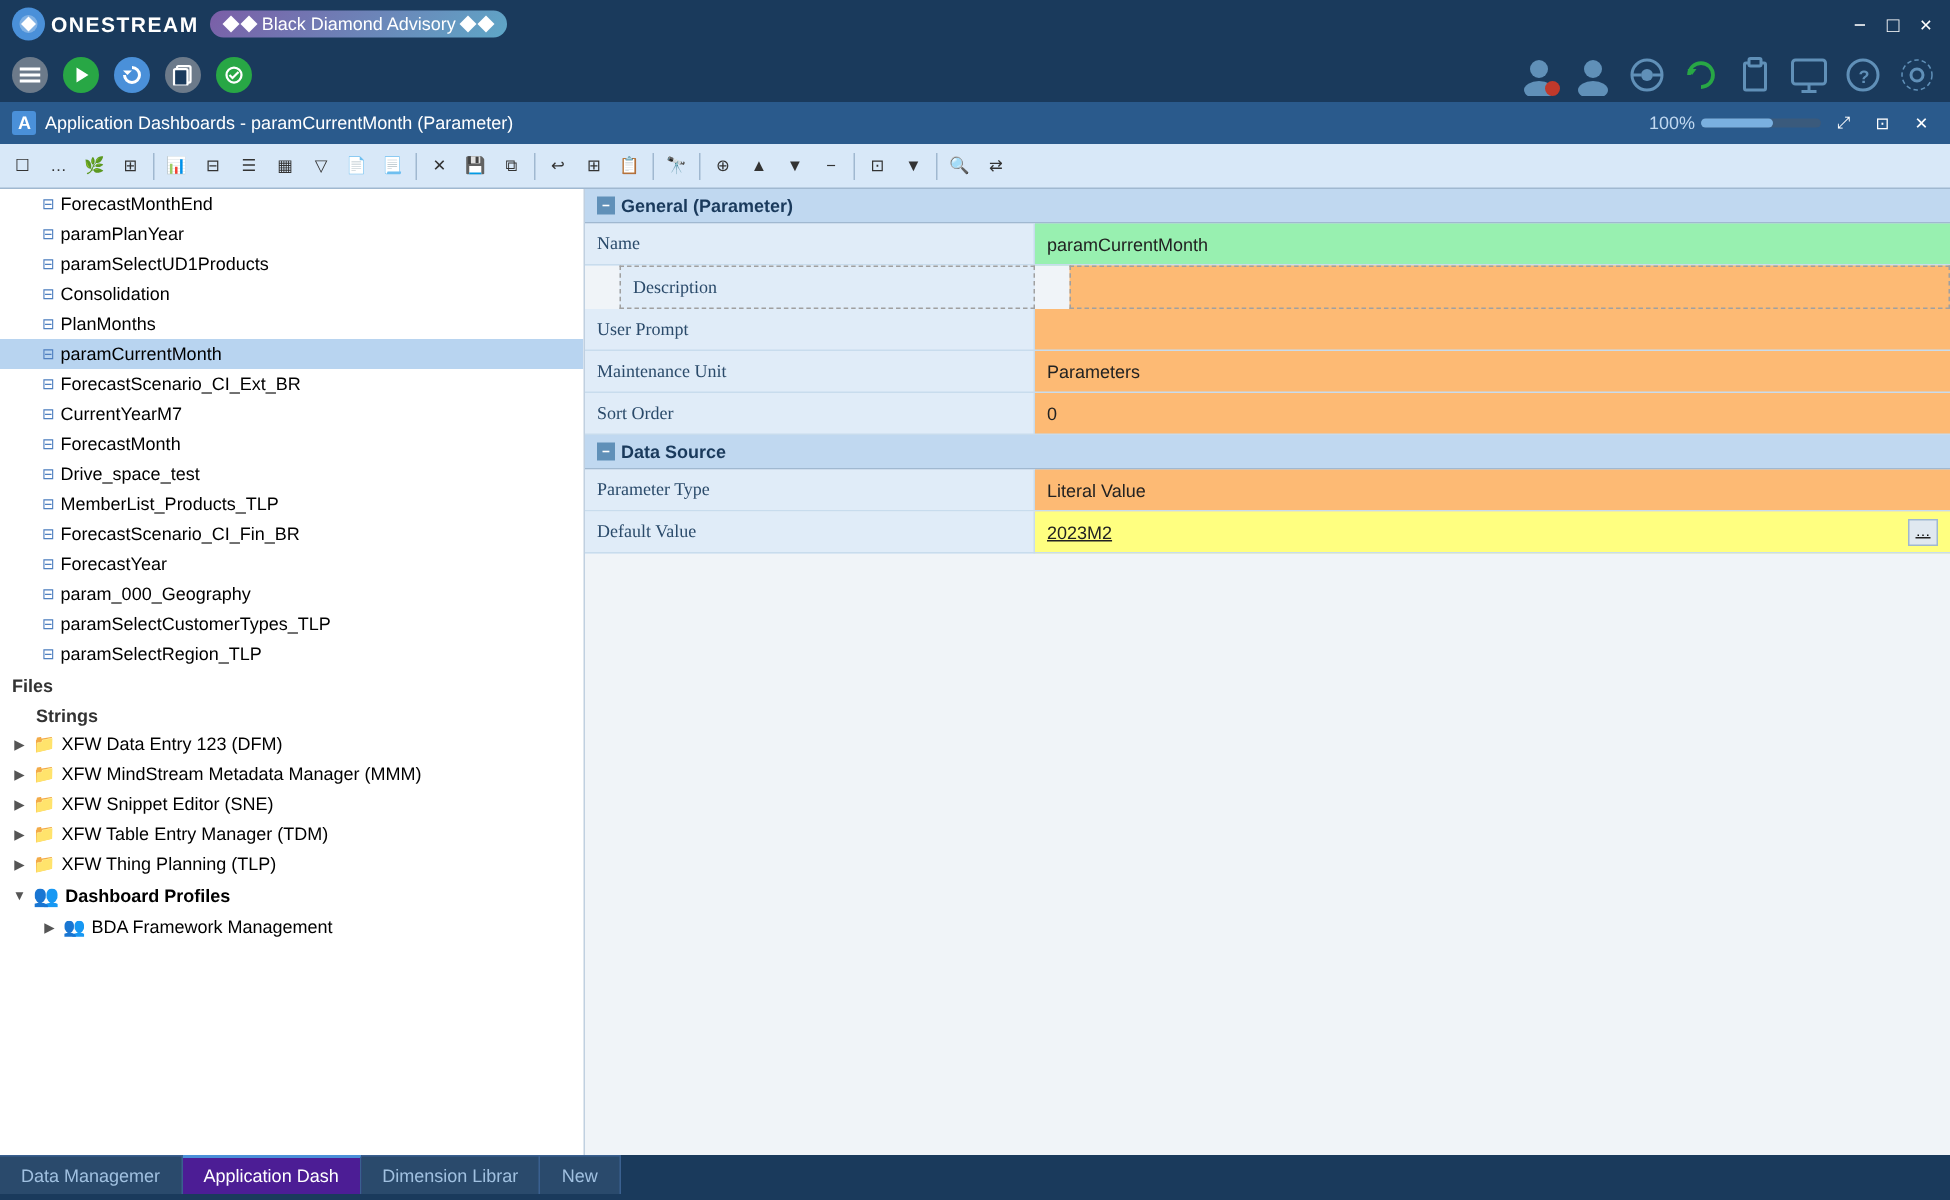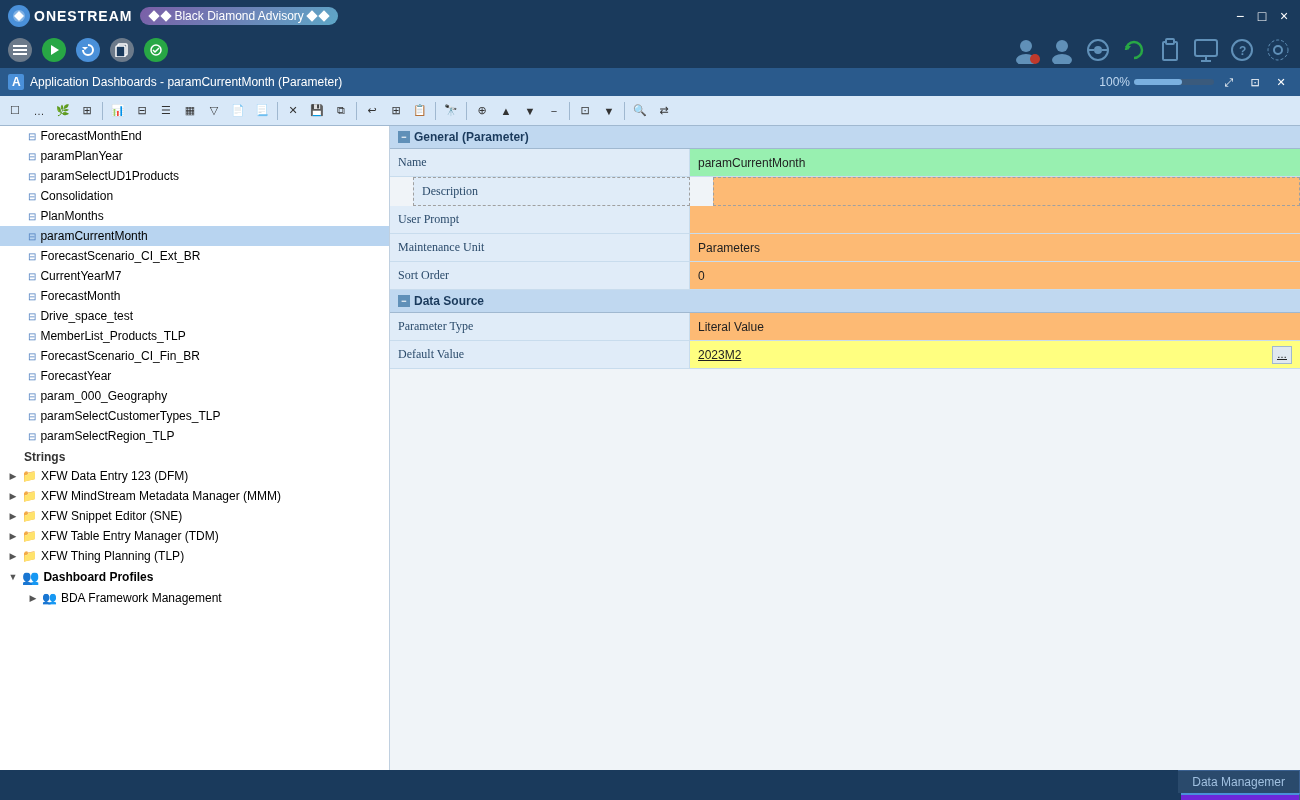--- a/index.html
+++ b/index.html
@@ -86,27 +86,27 @@
       padding: 4px 8px; background: #fdba74; border-bottom: 1px solid #c8dced; color: #222;
       display: flex; align-items: center;
     }
     .form-value.highlighted { background: #98f0b0; }
     .form-value.yellow { background: #ffff80; text-decoration: underline; }
     .form-value input { border: none; outline: none; background: transparent; width: 100%; font-size: 12px; }
     .dashed-border { border: 1px dashed #a0a0a0 !important; margin-left: 23px; }
 
     
     .bottom-tabs {
-      display: flex; background: #1a3a5c; height: 30px; align-items: flex-end; flex-direction: column;
+      display: flex; background: #1a3a5c; height: 30px; align-items: flex-start;
     }
     .tab {
       padding: 4px 14px; background: #2a4a6c; color: #a0c0e0; cursor: pointer; border-top: 1px solid #3a6090;
       border-right: 1px solid #3a6090; font-size: 12px; height: 26px; display: flex; align-items: center;
     }
-    .tab.active { background: #6d28d9; color: white; border-top: 2px solid #4a90d9; margin-left: 16px; }
+    .tab.active { background: #4c1d95; color: white; border-top: 2px solid #4a90d9; }
 
     
     ::-webkit-scrollbar { width: 8px; height: 8px; }
     ::-webkit-scrollbar-track { background: #e0e8f0; }
     ::-webkit-scrollbar-thumb { background: #90a8c0; border-radius: 4px; }
 
     .ellipsis-btn {
       width: 20px; height: 18px; background: #e0e8f0; border: 1px solid #a0b8d0; cursor: pointer;
       display: flex; align-items: center; justify-content: center; font-size: 10px; margin-left: 4px;
     }
@@ -368,20 +368,21 @@
       <span style="width:16px"></span>
       <span class="filter-icon">⊟</span>
       <span>paramSelectCustomerTypes_TLP</span>
     </div>
     <div class="tree-item">
       <span style="width:16px"></span>
       <span class="filter-icon">⊟</span>
       <span>paramSelectRegion_TLP</span>
     </div>
 
+    <div class="section-label">Files</div>
     <div class="section-label indent2">Strings</div>
 
     <div class="tree-item">
       <span class="tree-arrow">▶</span>
       <span class="folder-icon">📁</span>
       <span>XFW Data Entry 123 (DFM)</span>
     </div>
     <div class="tree-item">
       <span class="tree-arrow">▶</span>
       <span class="folder-icon">📁</span>

